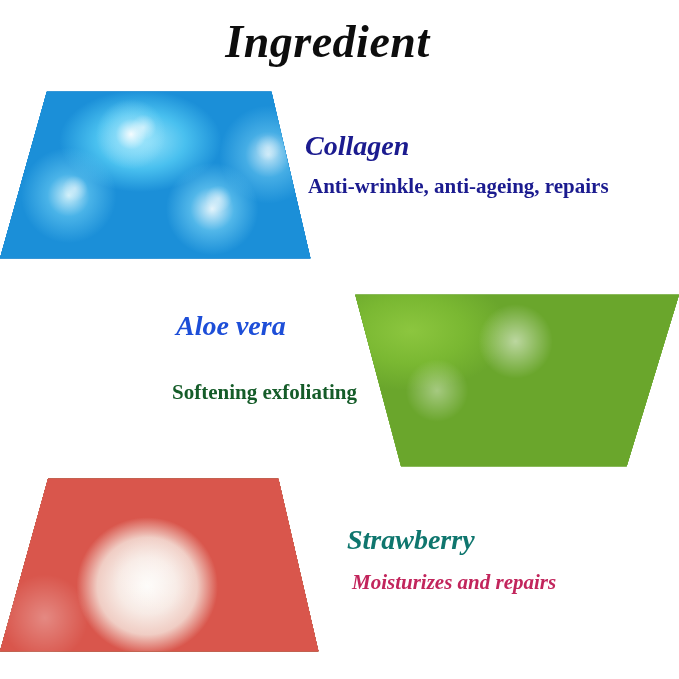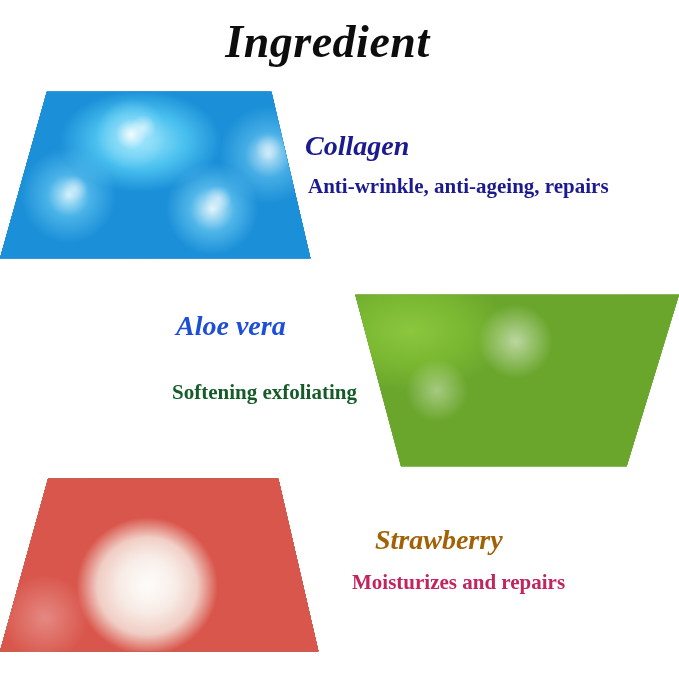--- a/index.html
+++ b/index.html
@@ -57,22 +57,22 @@
 
   
   .collagen-name { left: 305px; top: 124px; color: #1b1b8f; }
   .collagen-desc { left: 308px; top: 172px; color: #1b1b8f; }
 
   
   .aloe-name  { left: 176px; top: 304px; color: #1d4ed8; }
   .aloe-desc  { left: 132px; top: 378px; color: #155c29; margin-left: 40px; }
 
   
-  .straw-name { left: 347px; top: 518px; color: #a16207; margin-left: 28px; }
-  .straw-desc { left: 352px; top: 568px; color: #c2255c; }
+  .straw-name { left: 347px; top: 518px; color: #0f766e; }
+  .straw-desc { left: 352px; top: 568px; color: #c2255c; font-style: italic; }
 
   
   .panel {
     position: absolute;
     overflow: hidden;
   }
 
   
   .panel-collagen {
     left: 0px;

